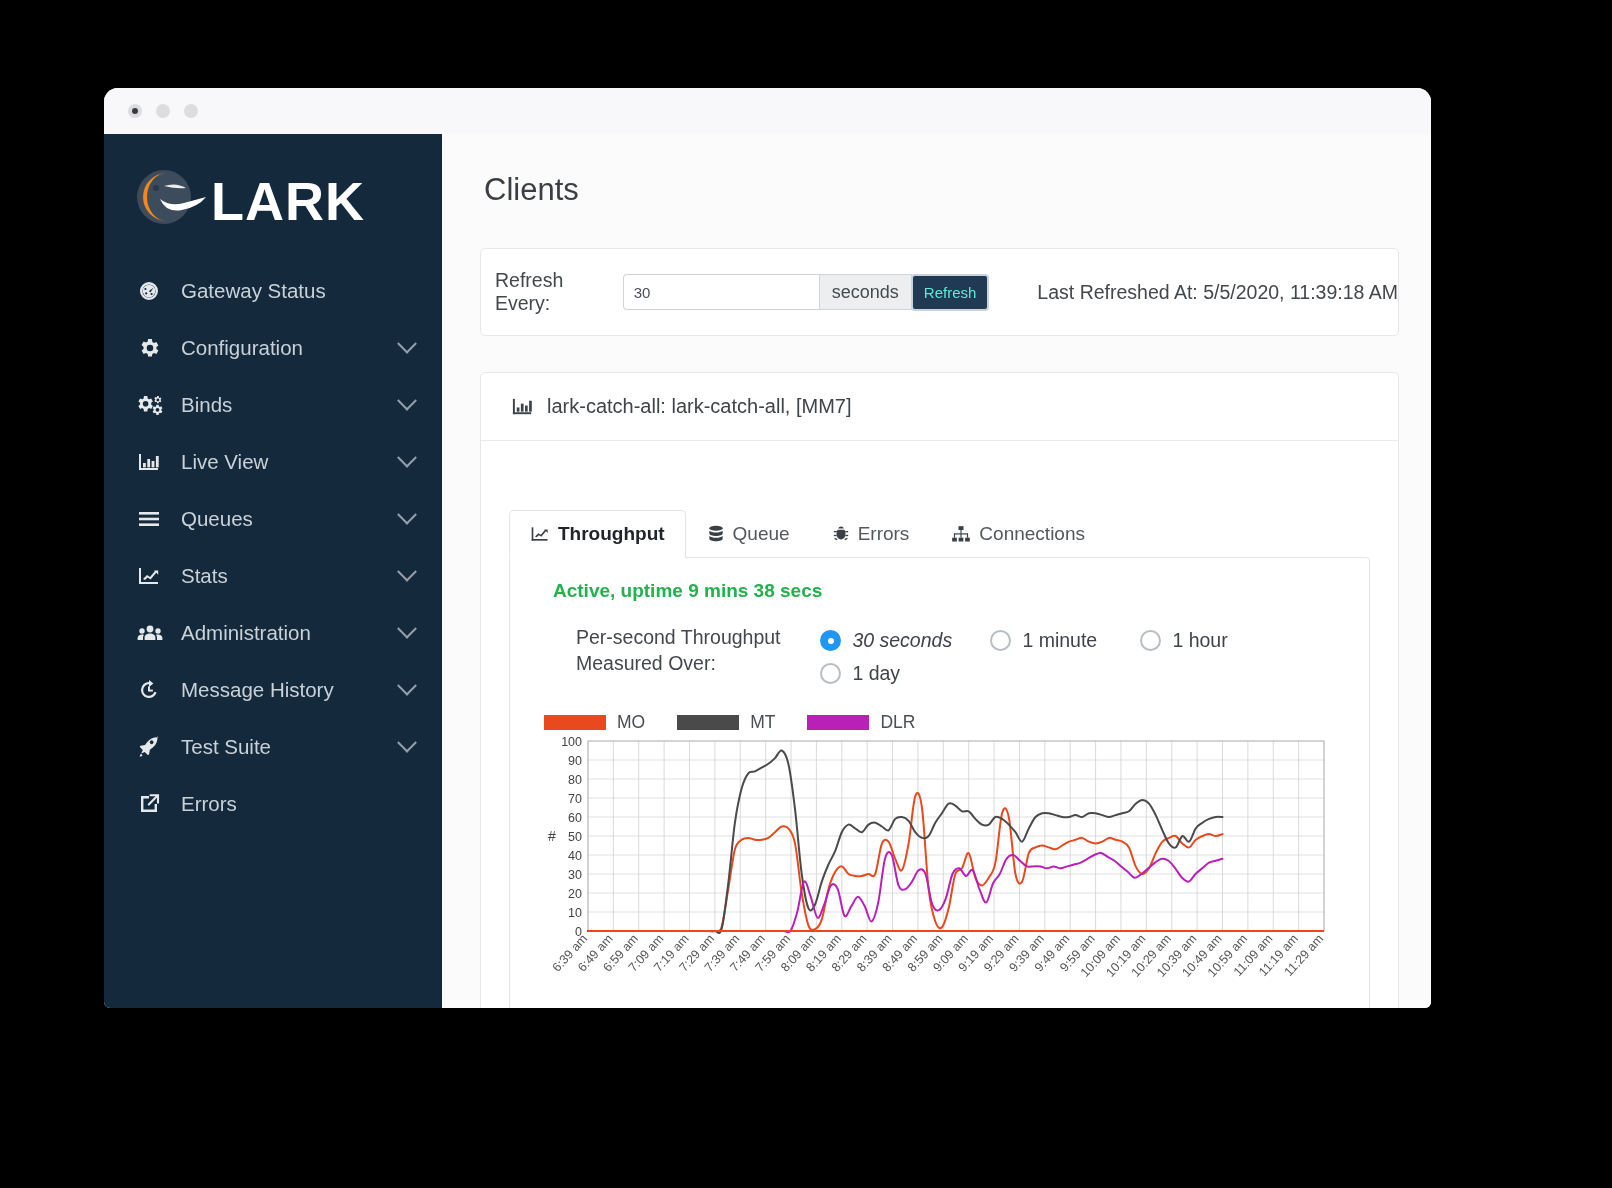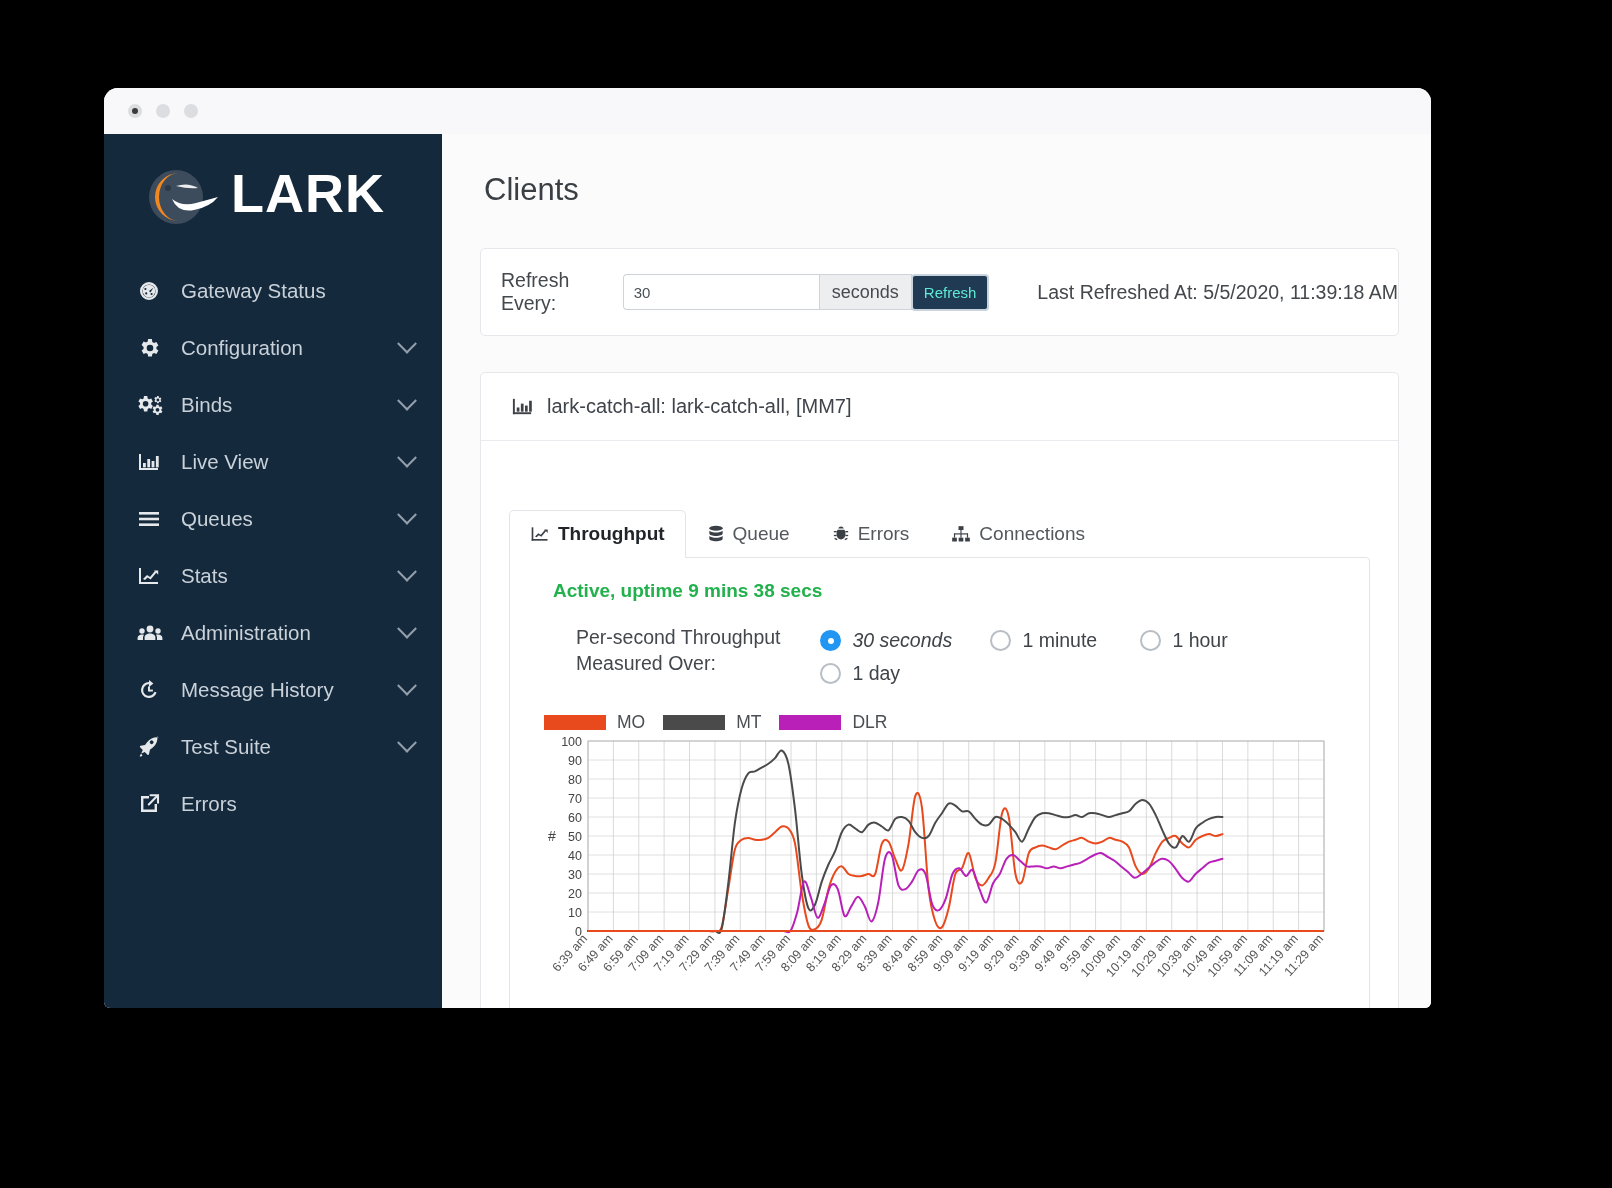--- a/index.html
+++ b/index.html
@@ -44,24 +44,23 @@
   #body-row { flex: 1 1 auto; display: flex; min-height: 0; }
 
   
   #sidebar {
     width: 338px;
     background: #15293c;
     flex: 0 0 338px;
     padding-top: 6px;
   }
   #logo-wrap {
-    display: flex; align-items: flex-start;
+    display: flex; align-items: flex-end;
     padding: 26px 0 34px 30px;
-    gap: 11px;
-    margin-left: 12px;
+    gap: 3px;
   }
   #logo-mark { width: 74px; height: 62px; flex: 0 0 auto; }
   #logo-text {
     color: #fff; font-size: 54px; font-weight: 700;
     letter-spacing: 1px; line-height: 1;
   }
   .nav-item {
     display: flex; align-items: center;
     height: 57px;
     padding-left: 33px; padding-right: 28px;
@@ -99,21 +98,21 @@
   }
   .card {
     background: #fff;
     border: 1px solid #e6e7eb;
     border-radius: 5px;
   }
   
   #refresh-card {
     height: 88px;
     display: flex; align-items: center;
-    padding-left: 20px;
+    padding-left: 14px;
     margin-bottom: 36px;
   }
   #refresh-label { font-size: 19.5px; color: #43484d; margin-right: 13px; }
   #refresh-input {
     width: 196px; height: 36px;
     border: 1px solid #ced4da; border-right: none;
     border-radius: 4px 0 0 4px;
     font-size: 15px; color: #495057;
     padding: 0 10px;
     font-family: "Liberation Sans", sans-serif;
@@ -217,21 +216,21 @@
   .radio-opt.checked .radio-dot::after {
     content: ""; position: absolute;
     left: 5.5px; top: 5.5px; width: 6px; height: 6px;
     border-radius: 50%; background: #fff;
   }
   .radio-label { font-size: 19.5px; color: #3f444a; white-space: nowrap; }
 
   
   #legend {
     display: flex; align-items: center;
-    padding-left: 8px; margin-top: 8px; margin-bottom: 2px;
+    gap: 14px; padding-left: 8px; margin-top: 8px; margin-bottom: 2px;
   }
   .legend-item { display: flex; align-items: center; gap: 11px; margin-right: 18px; }
   .legend-swatch { width: 62px; height: 15px; }
   .legend-text { font-size: 17.5px; color: #4a4f54; }
 
   #chart-svg-wrap { position: relative; width: 100%; }
   svg#chart { display: block; }
 </style>
 </head>
 <body>

